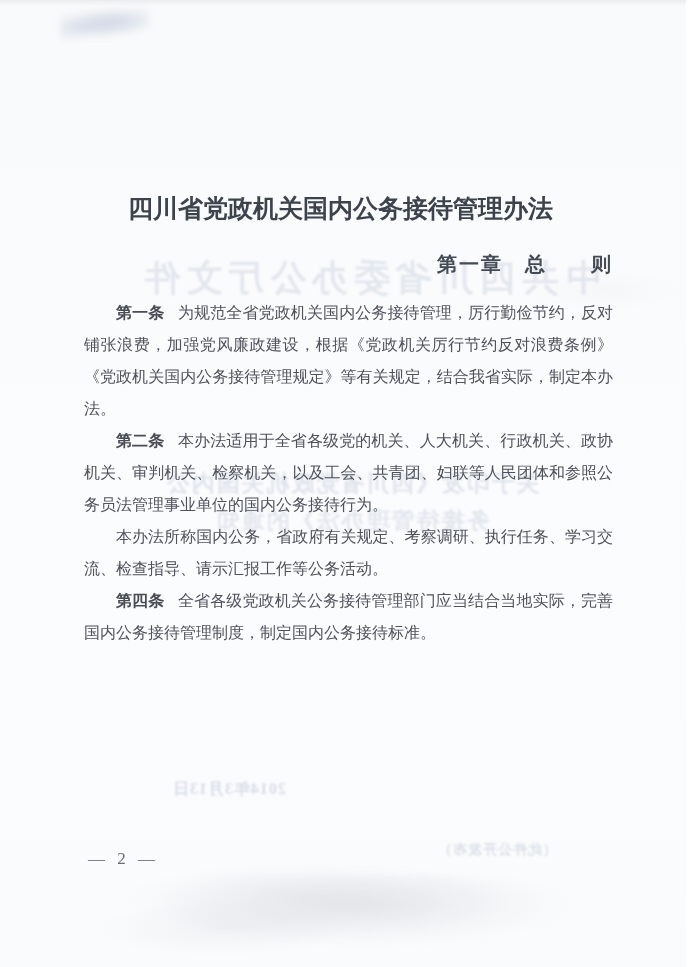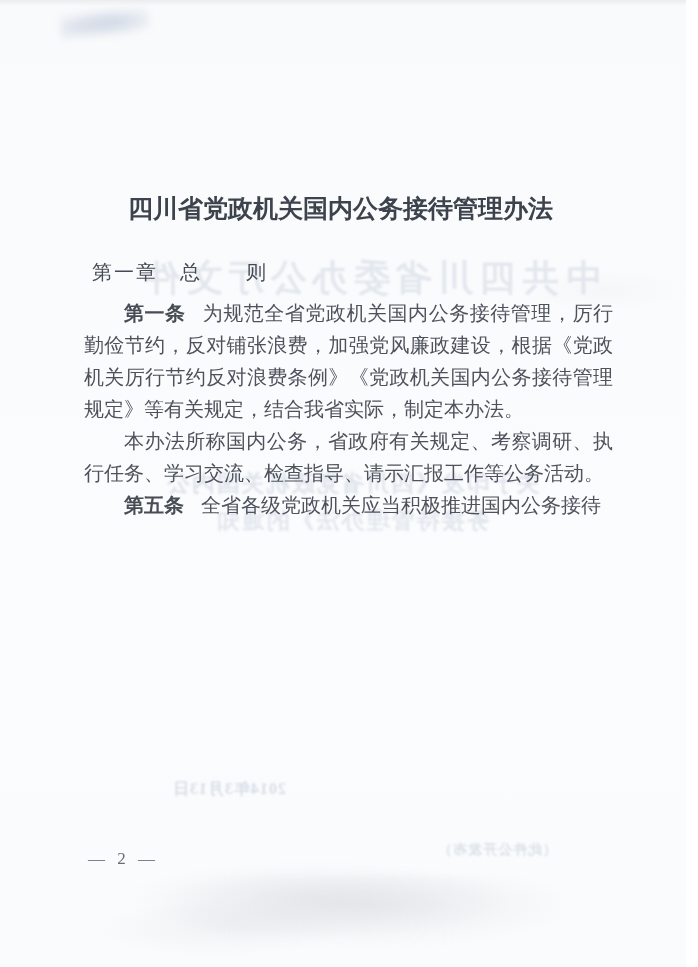--- a/index.html
+++ b/index.html
@@ -58,30 +58,30 @@
     margin: 0;
     text-align: center;
     font-size: 25px; font-weight: 700;
     letter-spacing: 0px;
     color: #3d434d;
     transform: translateX(-8px);
     font-family: "Liberation Serif", serif;
   }
   .chapter-heading {
     position: absolute; top: 251px; left: 0; width: 529px;
-    margin: 8px;
-    text-align: left;
-    font-size: 20px; font-weight: 400;
+    margin: 0;
+    text-align: right;
+    font-size: 20px; font-weight: 700;
     letter-spacing: 2px;
     color: #454b55;
     font-family: "Liberation Serif", serif;
   }
   .body-text {
     position: absolute; top: 297px; left: 0; width: 529px;
-    font-size: 20px; line-height: 32px;
+    font-size: 16px; line-height: 32px;
     text-align: justify;
     color: #4d525c;
   }
   .para { margin: 0; text-indent: 2em; }
   .art-label {
     font-family: "Liberation Sans", sans-serif;
     font-weight: 700;
     color: #474c55;
     font-style: normal;
   }
@@ -108,20 +108,21 @@
   <div class="bleed bleed-date">2014年3月13日</div>
   <div class="bleed bleed-release">（此件公开发布）</div>
   <div class="smudge smudge-bottom"></div>
 
   <div class="content">
     <h1 class="doc-title">四川省党政机关国内公务接待管理办法</h1>
     <h2 class="chapter-heading">第一章　总　　则</h2>
 
     <div class="body-text">
       <p class="para"><b class="art-label">第一条</b><span>为规范全省党政机关国内公务接待管理，厉行勤俭节约，反对铺张浪费，加强党风廉政建设，根据《党政机关厉行节约反对浪费条例》《党政机关国内公务接待管理规定》等有关规定，结合我省实际，制定本办法。</span></p>
+      <p class="para"><b class="art-label">第二条</b><span>本办法适用于全省各级党的机关、人大机关、行政机关、政协机关、审判机关、检察机关，以及工会、共青团、妇联等人民团体和参照公务员法管理事业单位的国内公务接待行为。</span></p>
       <p class="para"><b class="art-label"></b><span>本办法所称国内公务，省政府有关规定、考察调研、执行任务、学习交流、检查指导、请示汇报工作等公务活动。</span></p>
-      <p class="para"><b class="art-label">第五条</b><span>全省各级党政机关应当积极推进国内公务接待</span></p>
+      <p class="para"><b class="art-label">第四条</b><span>全省各级党政机关公务接待管理部门应当结合当地实际，完善国内公务接待管理制度，制定国内公务接待标准。</span></p>
     </div>
   </div>
 
   <div class="page-number">— 2 —</div>
 
 </div>
 
 </body></html>

